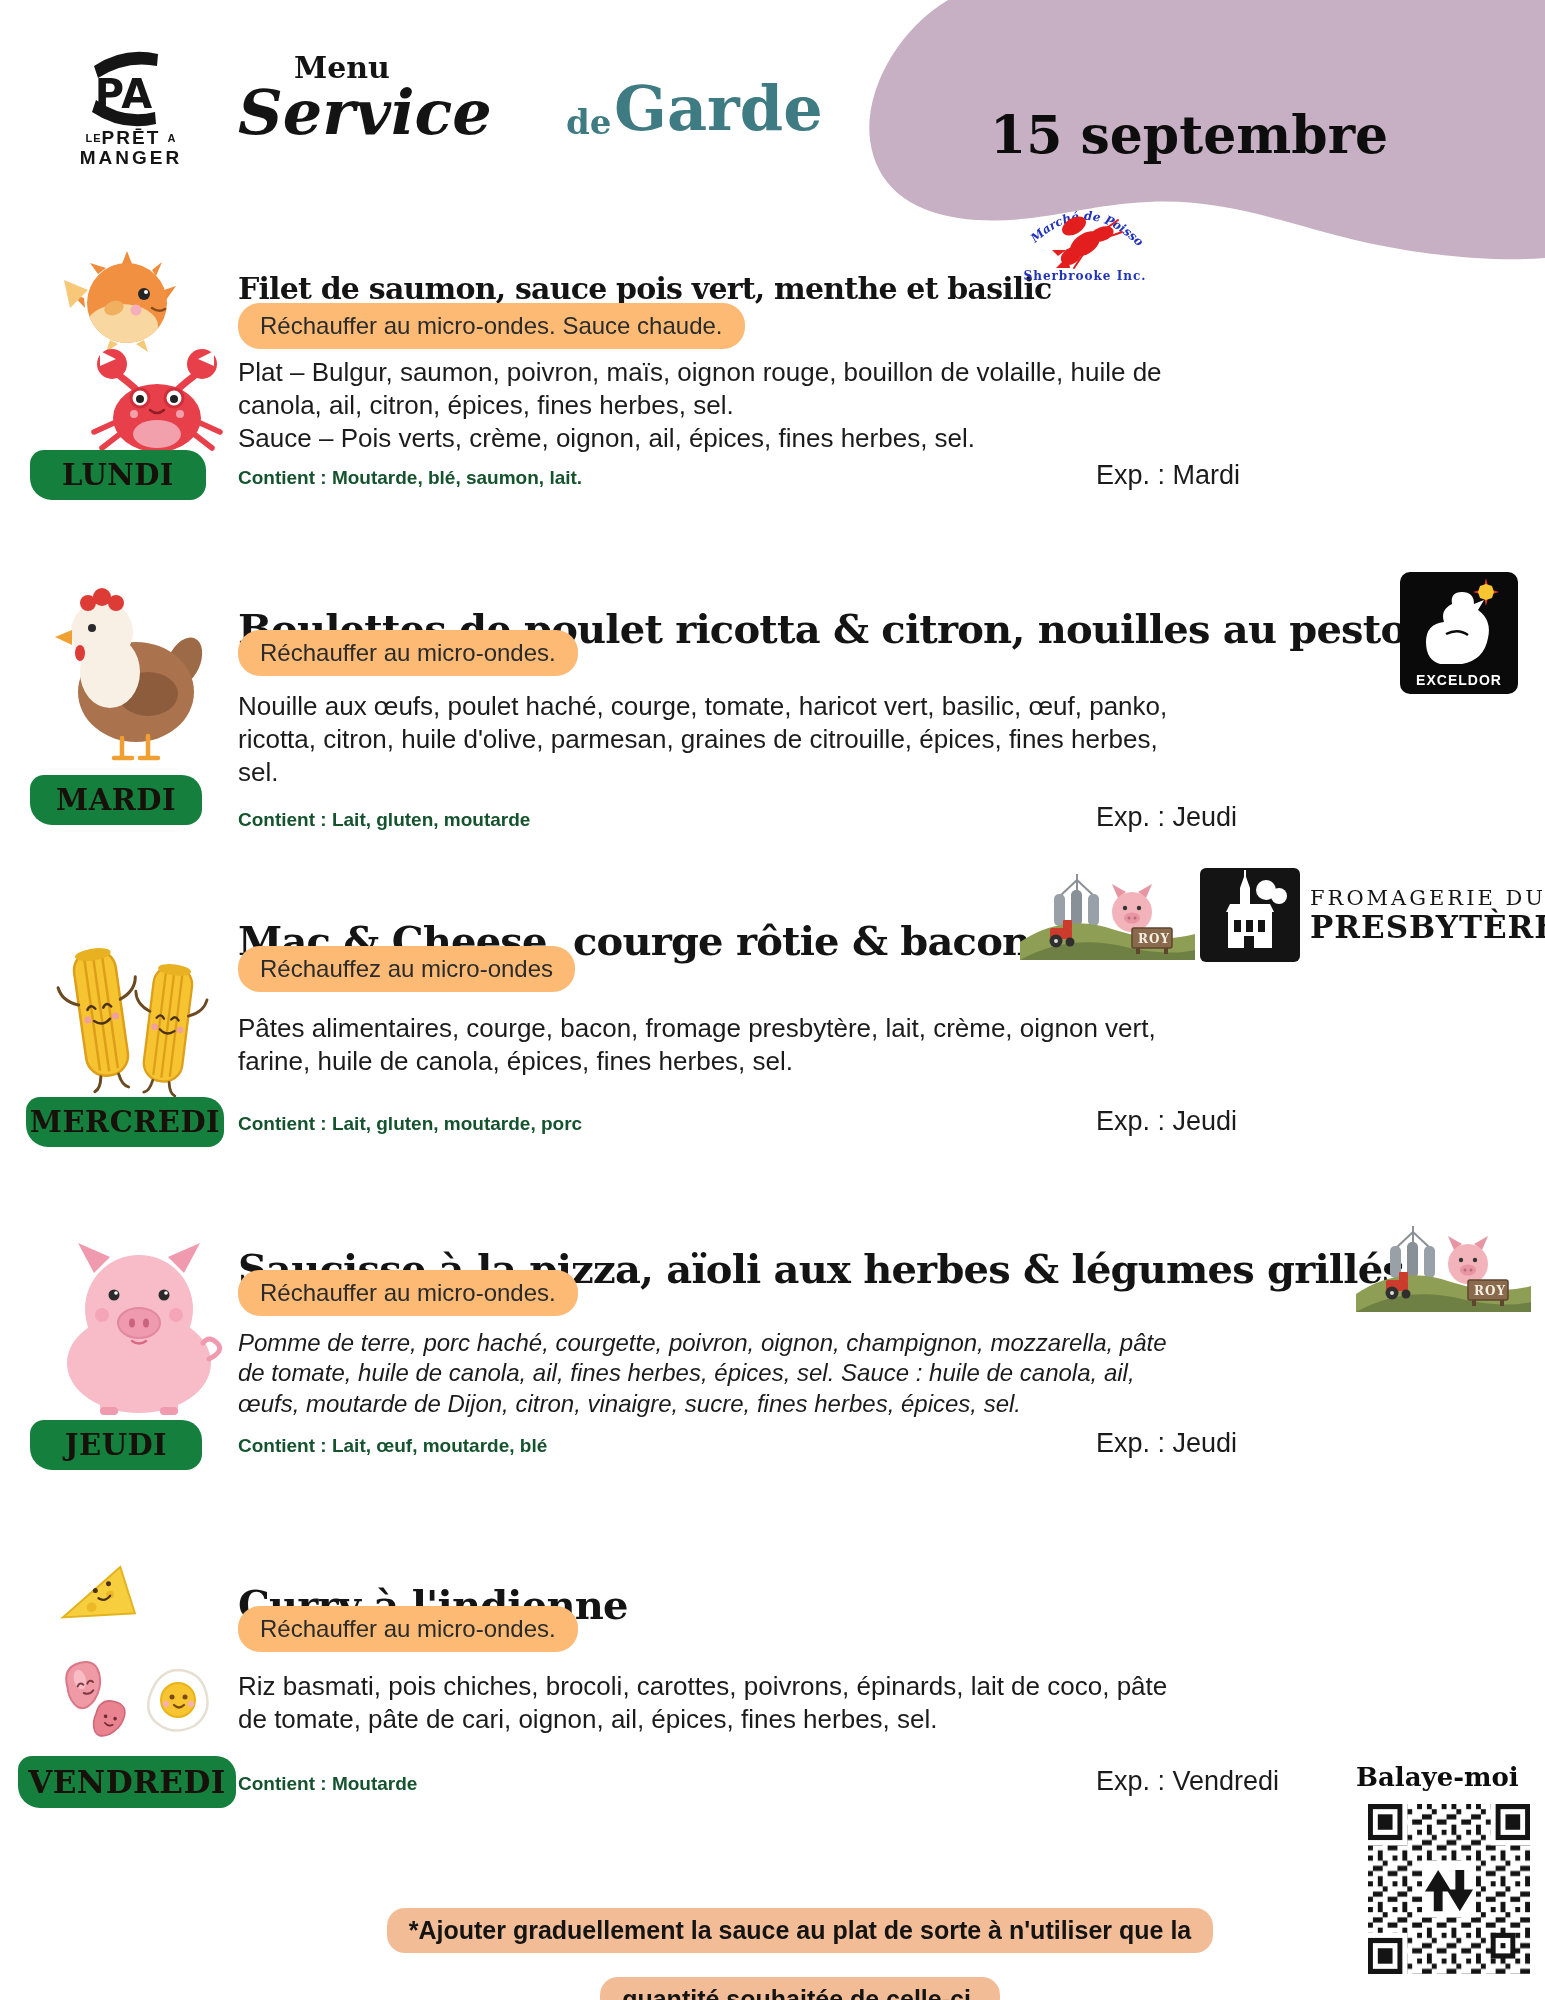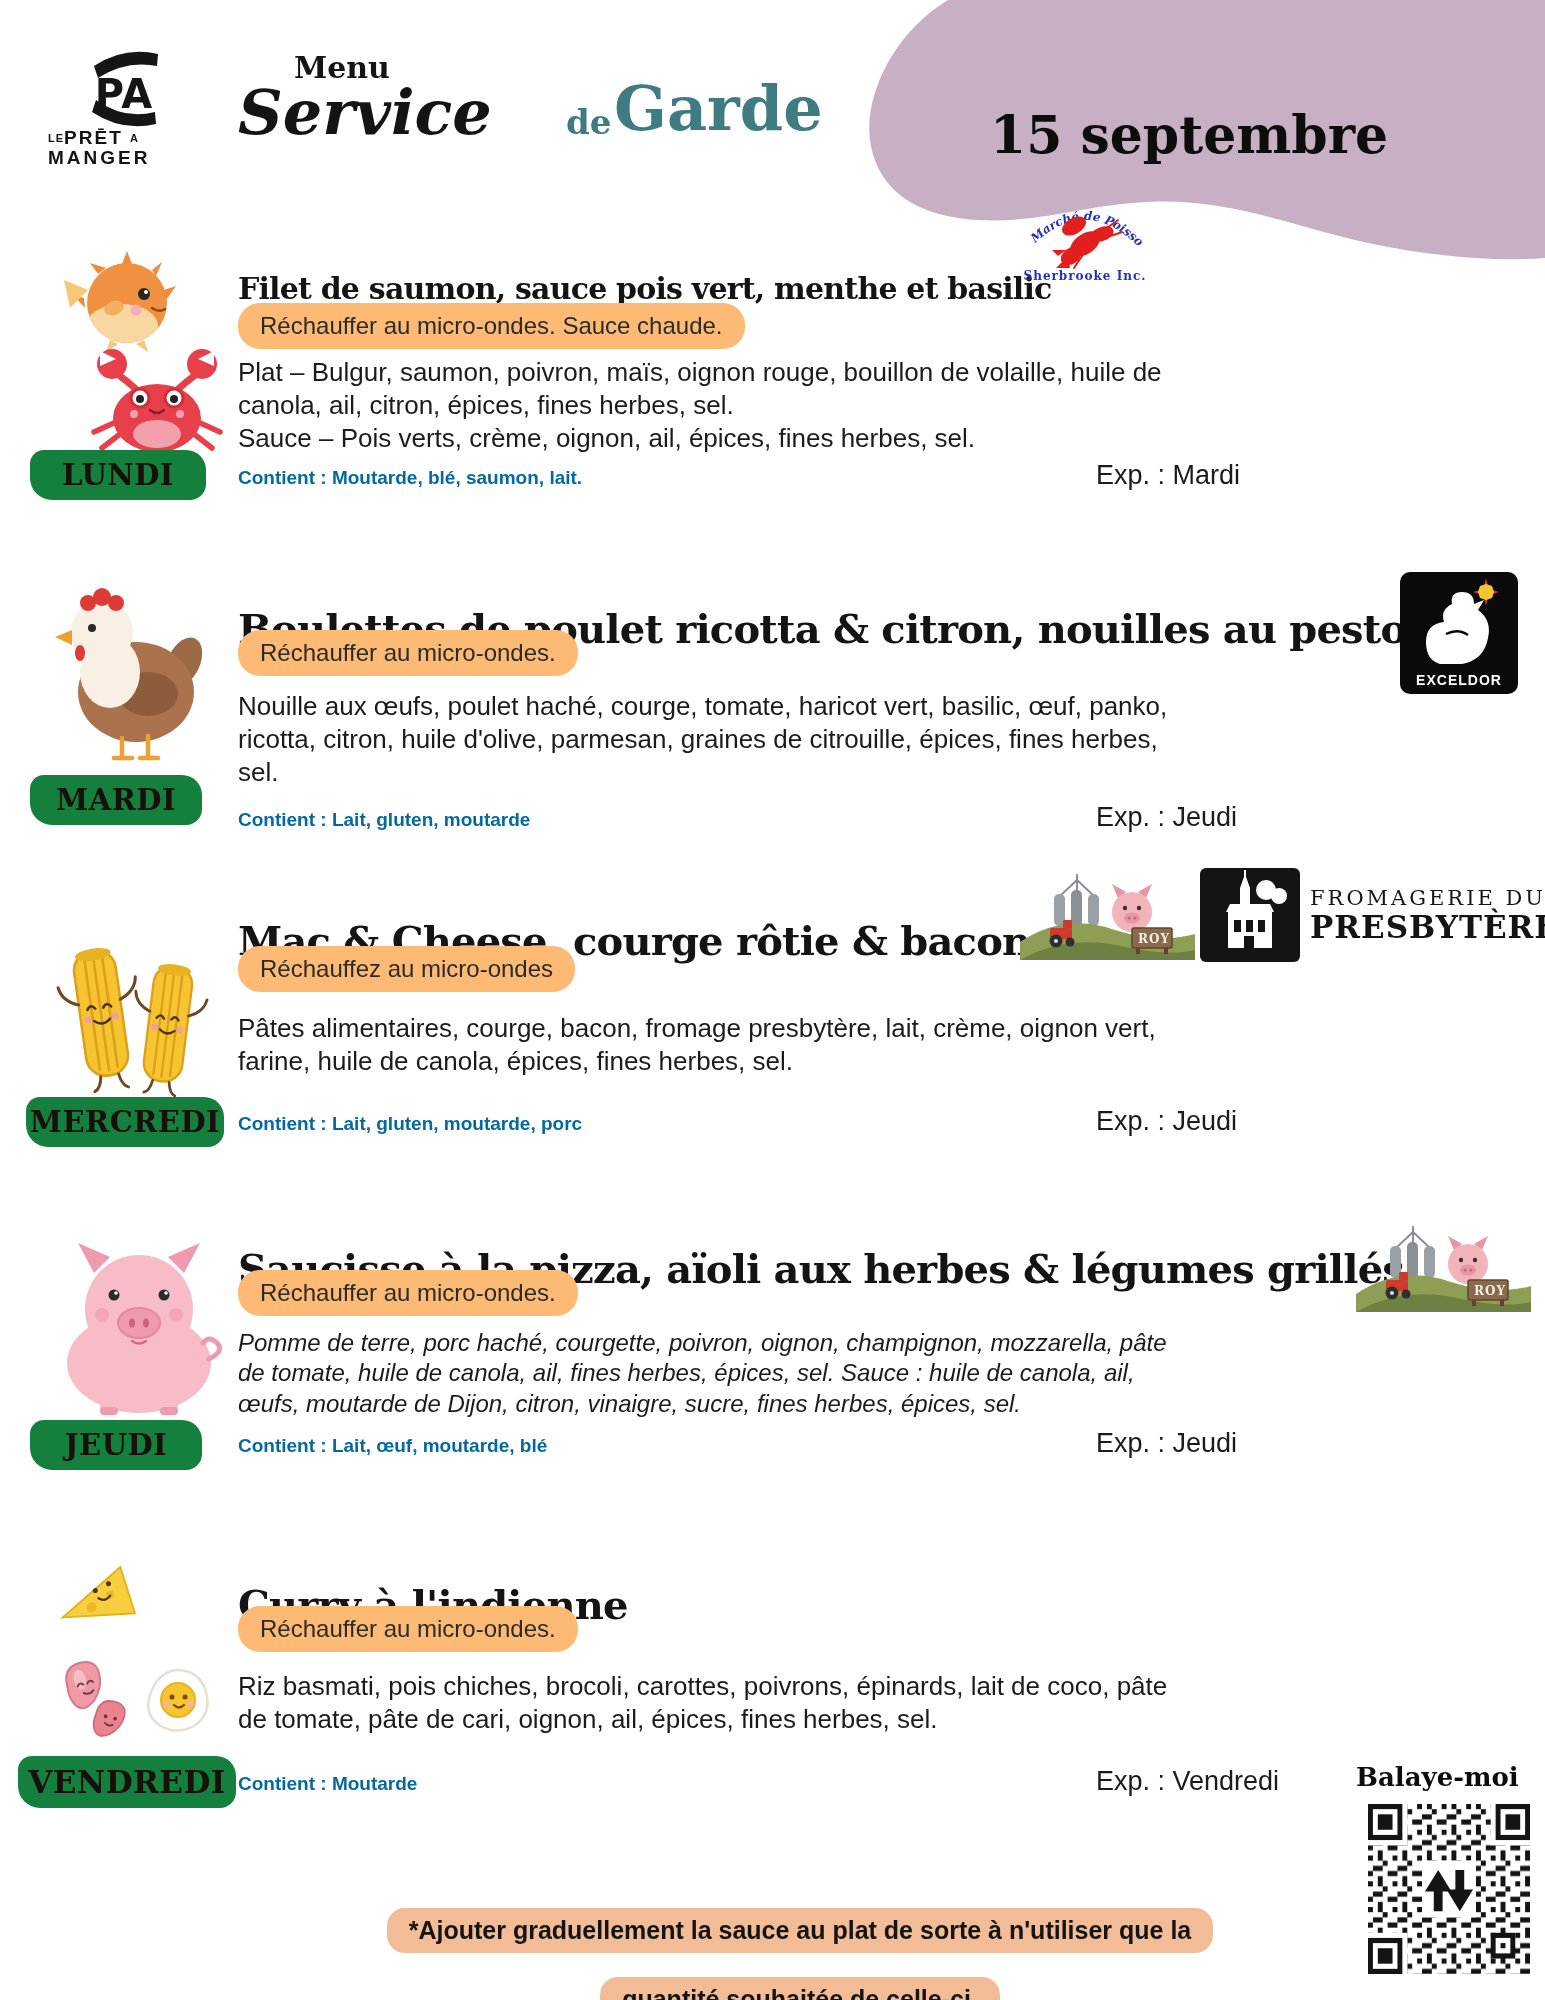--- a/index.html
+++ b/index.html
@@ -1,40 +1,40 @@
 <!DOCTYPE html>
 <html><head>
 <meta charset="utf-8">
 <style>
   html,body{margin:0;padding:0;background:#ffffff;}
   #page{position:relative;width:1545px;height:2000px;background:#ffffff;overflow:hidden;
         font-family:"Liberation Sans",sans-serif;color:#1b1b1b;}
   .abs{position:absolute;}
   svg{display:block;}
   
-  .brand-text{position:absolute;left:48px;top:128px;width:150px;text-align:left;
+  .brand-text{position:absolute;left:56px;top:128px;width:150px;text-align:center;
     font-family:"Liberation Sans",sans-serif;color:#141414;line-height:1.05;}
   .brand-top{font-size:19px;font-weight:bold;letter-spacing:2px;}
   .brand-top .sm{font-size:11px;font-weight:bold;letter-spacing:1px;vertical-align:2px;}
   .brand-bottom{font-size:19px;font-weight:bold;letter-spacing:3px;}
   .title-word{position:absolute;font-family:"DejaVu Serif",serif;font-weight:700;color:#141414;white-space:nowrap;}
   .teal{color:#3e7b82;}
   .date-badge{position:absolute;left:990px;top:104px;width:380px;text-align:center;
     font-family:"DejaVu Serif",serif;font-weight:700;font-size:52px;color:#0d0d0d;white-space:nowrap;}
   
   .dish-title{position:absolute;font-family:"DejaVu Serif",serif;font-weight:700;color:#141414;
     letter-spacing:-0.8px;white-space:nowrap;}
   .t-md{font-size:30px;}
   .t-lg{font-size:40px;}
   .reheat{position:absolute;background:#fdba74;color:#2b2b2b;font-size:24px;
     padding:9px 22px;border-radius:22px;white-space:nowrap;}
   .bodytext{position:absolute;width:930px;font-size:26px;line-height:1.27;color:#1b1b1b;}
   .bodytext.small{font-size:24px;width:945px;font-style:italic;}
   .meta{position:absolute;width:1300px;height:42px;}
-  .contient{position:absolute;left:0;top:7px;font-size:19px;font-weight:bold;color:#0369a1;white-space:nowrap;}
+  .contient{position:absolute;left:0;top:7px;font-size:19px;font-weight:bold;color:#14532d;white-space:nowrap;}
   .exp{position:absolute;left:858px;top:0;font-size:27px;color:#1b1b1b;white-space:nowrap;}
   .balaye{position:absolute;left:1118px;top:-4px;font-family:"DejaVu Serif",serif;font-weight:700;
     font-size:26px;color:#0d0d0d;white-space:nowrap;}
   .day-badge{position:absolute;background:#15803d;color:#18100a;font-family:"DejaVu Serif",serif;
     font-weight:700;font-size:29px;letter-spacing:0.5px;text-align:center;padding:8px 0;
     border-radius:14px 20px 16px 22px;}
   
   .fromagerie{position:absolute;left:1310px;top:886px;font-family:"DejaVu Serif",serif;color:#141414;line-height:1.15;}
   .fromagerie .l1{font-size:21px;letter-spacing:3px;font-weight:400;}
   .fromagerie .l2{font-size:31px;letter-spacing:1px;font-weight:700;}

